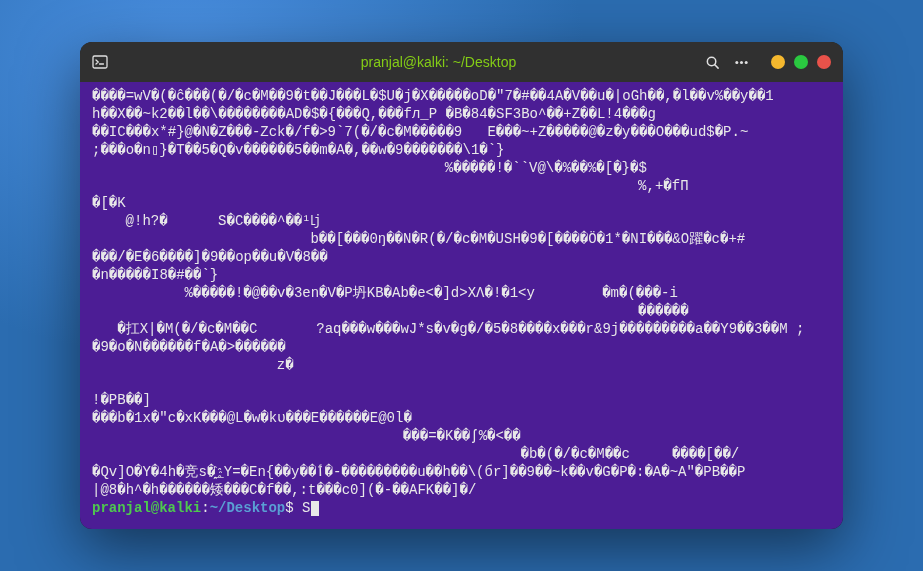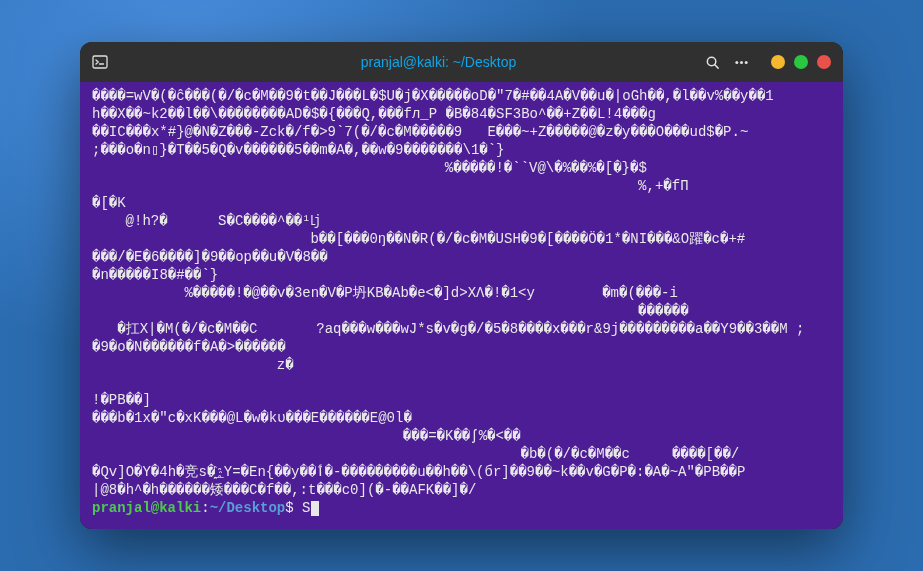--- a/index.html
+++ b/index.html
@@ -36,21 +36,21 @@
       flex-shrink: 0;
     }
     .titlebar-left {
       display: flex;
       align-items: center;
       width: 80px;
     }
     .titlebar-center {
       flex: 1;
       text-align: center;
-      color: #0ea5e9;
+      color: #84cc16;
       font-size: 14px;
       font-weight: 500;
     }
     .titlebar-right {
       display: flex;
       align-items: center;
       gap: 14px;
       justify-content: flex-end;
     }
     .titlebar-icon {

